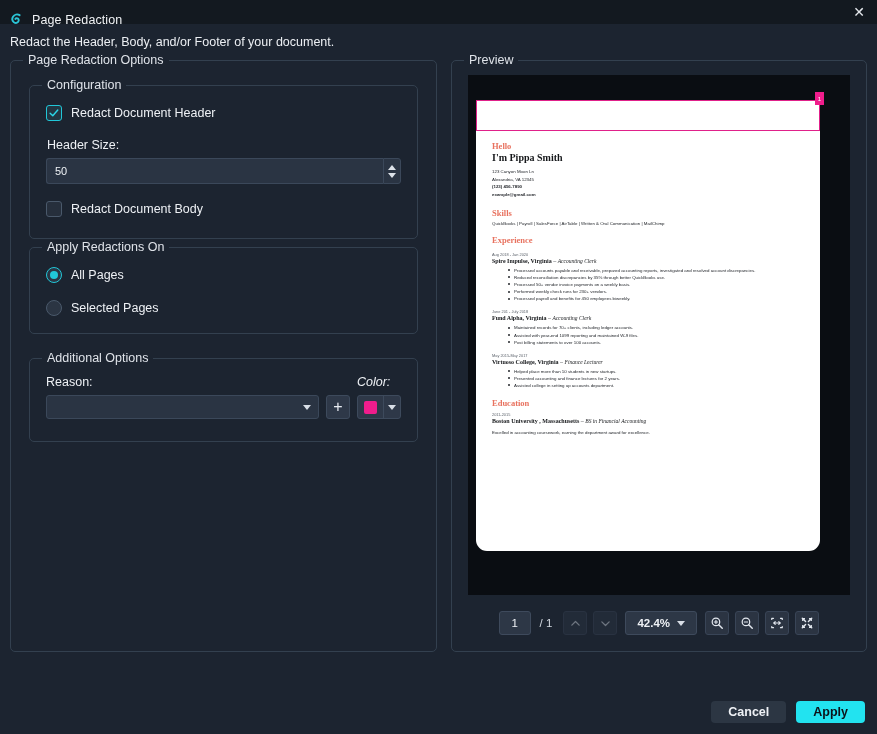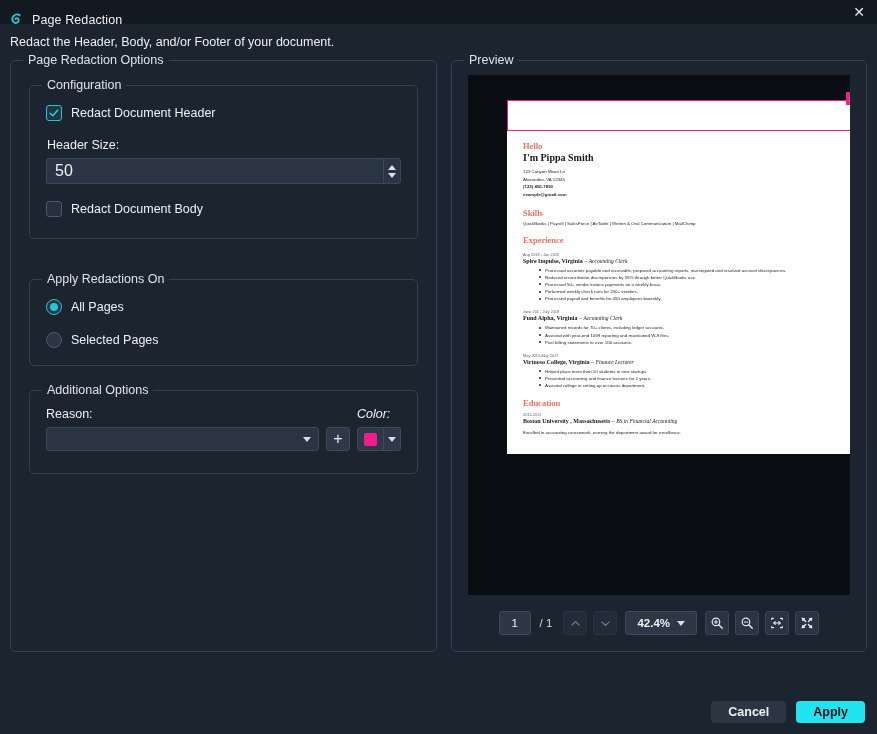--- a/index.html
+++ b/index.html
@@ -86,21 +86,21 @@
 
   
   .spin-wrap { display: flex; width: 355px; height: 26px; }
   .spin-input {
     flex: 1;
     background: #2a3443;
     border: 1px solid #3b485a;
     border-right: none;
     border-radius: 3px 0 0 3px;
     color: #eef1f5;
-    font-size: 16px;
+    font-size: 11px;
     font-family: "Liberation Sans", sans-serif;
     padding: 0 8px;
     outline: none;
   }
   .spin-btns {
     width: 18px;
     background: #2a3443;
     border: 1px solid #3b485a;
     border-radius: 0 3px 3px 0;
     display: flex; flex-direction: column;
@@ -162,23 +162,24 @@
   .right-col { width: 422px; }
   .panel-preview { height: 592px; padding: 14px 16px 0 16px; display: flex; flex-direction: column; }
   .doc-stage {
     background: #0a0d12;
     height: 522px;
     position: relative;
     overflow: hidden;
   }
   .page {
     position: absolute;
-    left: 39px; top: 25px;
-    width: 344px; height: 354px;
+    left: 8px; top: 25px;
+    width: 344px; height: 451px;
     background: #ffffff;
+    border-radius: 11px;
   }
   .redact-box {
     position: absolute; left: 0; top: 0;
     width: 344px; height: 31px;
     border: 1.5px solid #e0218a;
     background: #ffffff;
   }
   .redact-handle {
     position: absolute; right: -5px; top: -9px;
     width: 9px; height: 13px;
@@ -312,21 +313,21 @@
 
           <div class="check-row">
             <span class="cbox">
               
             </span>
             <span class="check-label">Redact Document Body</span>
           </div>
 
         </div>
 
-        <div class="group sub-group" style="margin-top:40px;">
+        <div class="group sub-group" style="margin-top:8px;">
           <span class="legend">Apply Redactions On</span>
 
           <div class="radio-row">
             <span class="rad selected">
                 <span class="dot"></span>
               </span>
             <span class="check-label">All Pages</span>
           </div>
           <div class="radio-row">
             <span class="rad"></span>

